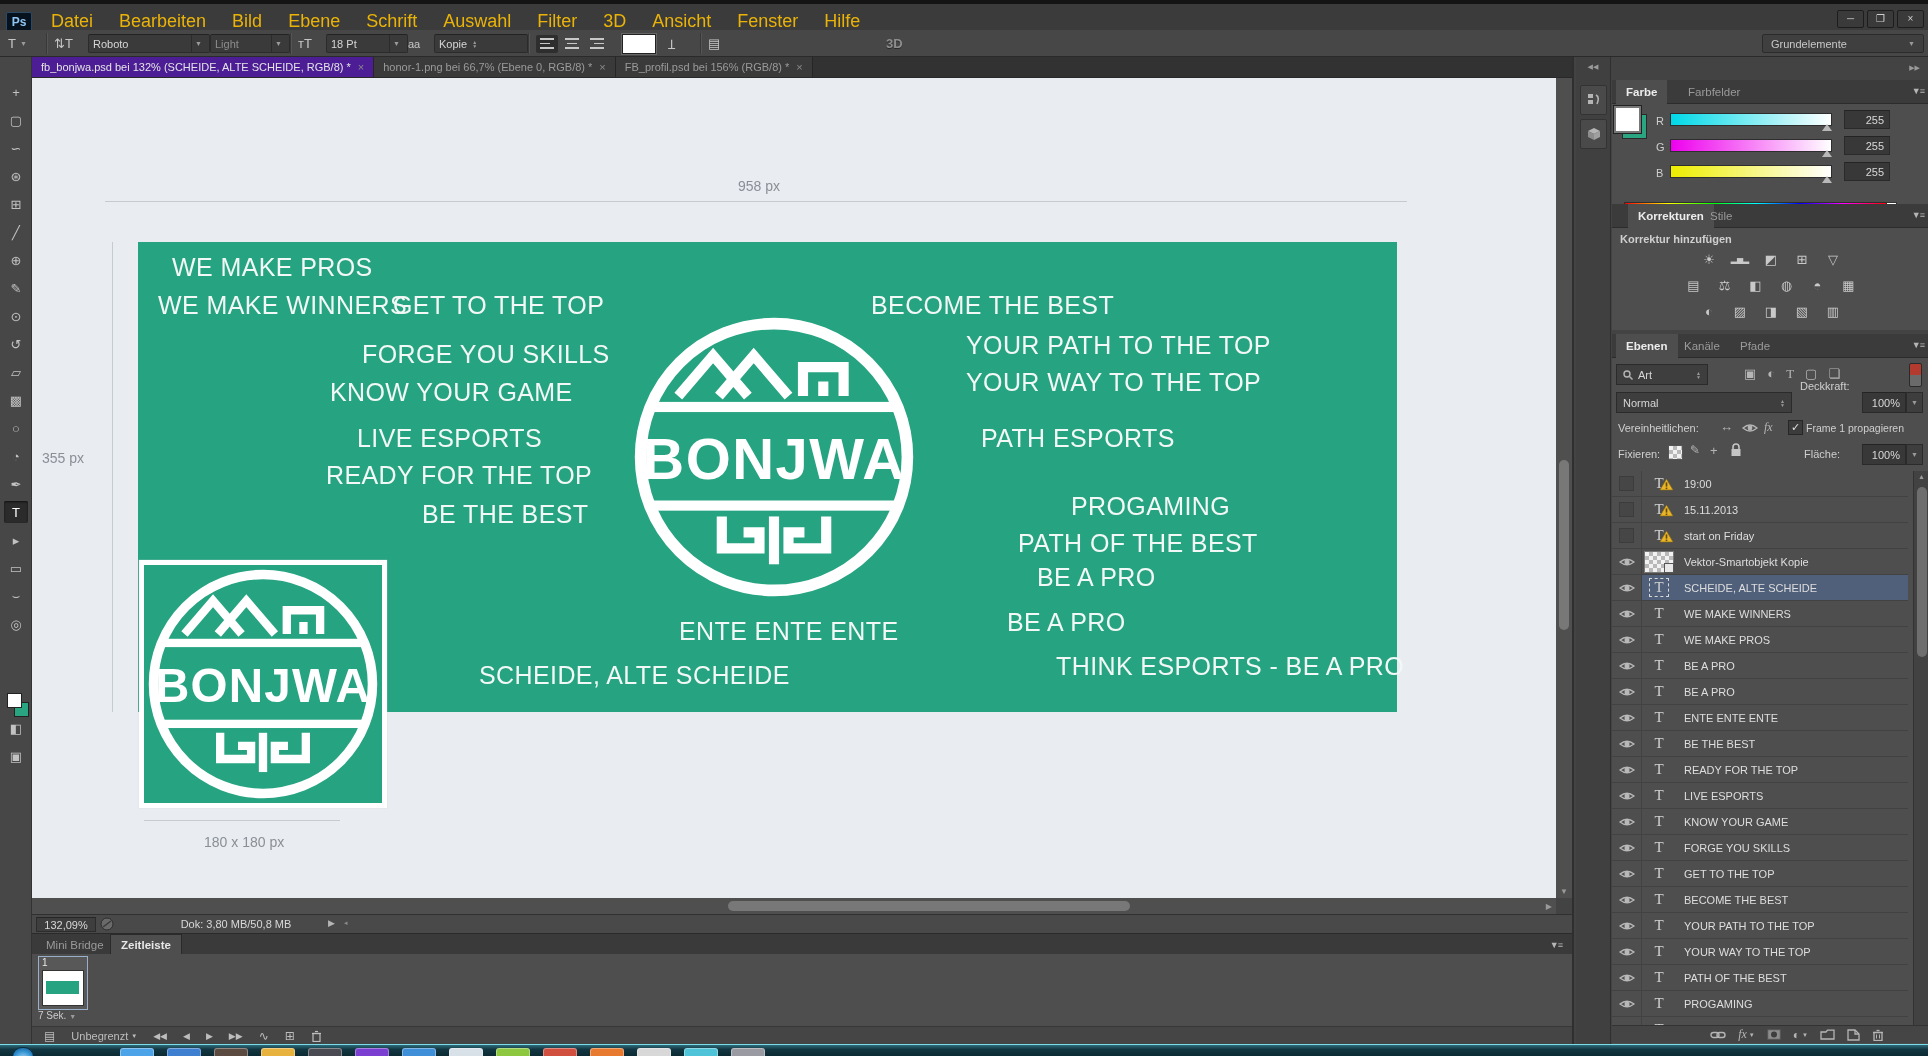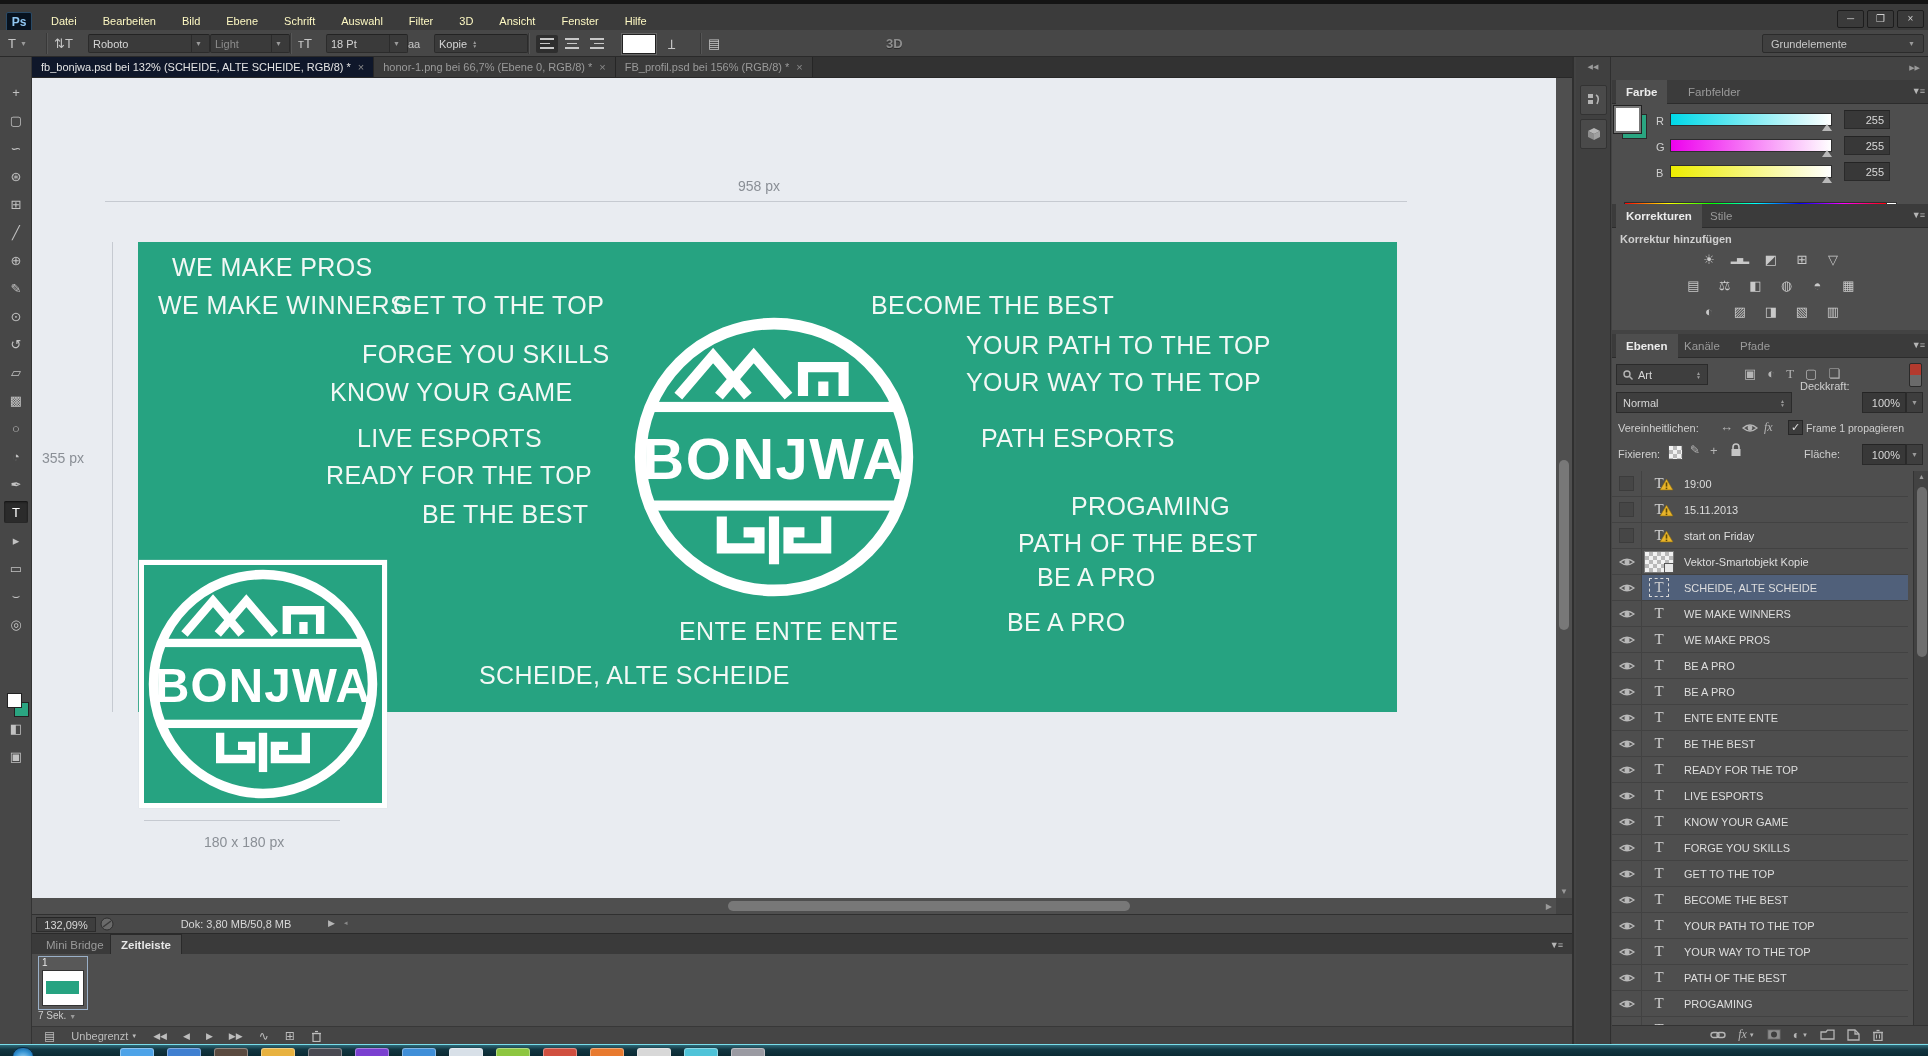--- a/index.html
+++ b/index.html
@@ -6,21 +6,21 @@
   #app{position:relative;width:1928px;height:1056px;overflow:hidden;
        font-family:"Liberation Sans","DejaVu Sans",sans-serif;
        background:#434343;color:#d8d8d8;font-size:12px;
        -webkit-font-smoothing:antialiased;}
   .abs{position:absolute;}
   
   #titlebar{left:0;top:0;width:1928px;height:30px;background:#3b3b3b;border-top:4px solid #141414;box-sizing:border-box;}
   #ps-logo{left:6px;top:8px;width:24px;height:20px;background:#07121f;border:1px solid #2a4a66;border-radius:2px;
            color:#8fc5f0;font-weight:bold;font-size:12px;text-align:center;line-height:19px;}
   #menu-items{left:38px;top:6px;height:22px;display:flex;align-items:center;}
-  .menu-item{padding:0 13px;color:#fef9c3;font-size:11px;cursor:default;}
+  .menu-item{padding:0 13px;color:#eab308;font-size:18px;cursor:default;}
   #win-buttons{right:4px;top:6px;display:flex;gap:3px;}
   .winbtn{width:25px;height:16px;background:#3a3a3a;border:1px solid #1d1d1d;color:#cfcfcf;
           font-size:10px;text-align:center;line-height:15px;border-radius:2px;}
   
   #optionsbar{left:0;top:30px;width:1928px;height:27px;background:#474747;border-bottom:1px solid #2a2a2a;box-sizing:border-box;}
   .opt{position:absolute;top:4px;height:19px;display:flex;align-items:center;color:#cfcfcf;}
   .combo{background:#3a3a3a;border:1px solid #2b2b2b;border-top-color:#232323;border-radius:2px;
          height:17px;display:flex;align-items:center;padding:0 4px;font-size:11px;color:#d6d6d6;}
   .combo .arrowbox{margin-left:auto;width:13px;height:100%;border-left:1px solid #2b2b2b;
          display:flex;align-items:center;justify-content:center;color:#9a9a9a;font-size:7px;}
@@ -34,21 +34,21 @@
   .al-left i:nth-child(even){width:70%;} .al-left i:nth-child(odd){width:100%;}
   .al-center i{margin:0 auto;} .al-center i:nth-child(even){width:70%;} .al-center i:nth-child(odd){width:100%;}
   .al-right i{margin-left:auto;} .al-right i:nth-child(even){width:70%;} .al-right i:nth-child(odd){width:100%;}
   #opt-swatch{width:32px;height:18px;background:#fff;border:1px solid #222;box-shadow:0 0 0 1px #666;}
   #workspace-3d{color:#8d8d8d;font-weight:bold;font-size:13px;text-shadow:0 1px 0 #2c2c2c;}
   #workspace-btn{background:#3f3f3f;border:1px solid #2b2b2b;border-radius:2px;height:17px;
                  display:flex;align-items:center;padding:0 8px;font-size:11px;color:#c8c8c8;width:144px;justify-content:space-between;}
   
   #tabsbar{left:0;top:57px;width:1572px;height:21px;background:#323232;border-bottom:1px solid #282828;box-sizing:border-box;display:flex;align-items:stretch;padding-left:32px;}
   .doc-tab{display:flex;align-items:center;gap:7px;padding:0 9px;font-size:11px;border-right:1px solid #262626;color:#9a9a9a;background:#3a3a3a;white-space:nowrap;}
-  .doc-tab.active{background:#0f172a;color:#e4e4e4;}
+  .doc-tab.active{background:#4c1d95;color:#e4e4e4;}
   .doc-tab .x{color:#8a8a8a;font-size:11px;}
   #tab-overflow{left:6px;top:60px;color:#9a9a9a;font-size:11px;}
   
   #toolbar{left:0;top:57px;width:32px;height:987px;background:#474747;border-right:1px solid #333;box-sizing:border-box;}
   .tool{position:absolute;left:4px;width:24px;height:22px;display:flex;align-items:center;justify-content:center;
         color:#c2c2c2;font-size:13px;border-radius:2px;}
   .tool.active{background:#2b2b2b;color:#fff;box-shadow:inset 0 1px 2px #111;}
   #tb-swatch-fg{left:7px;width:13px;height:13px;background:#fff;border:1px solid #222;z-index:2;}
   #tb-swatch-bg{left:14px;width:13px;height:13px;background:#2aa581;border:1px solid #222;}
   
@@ -343,20 +343,21 @@
           <span class="btext" style="left: 828px; top: 126px;">YOUR WAY TO THE TOP</span>
           <span class="btext" style="left: 219px; top: 182px;">LIVE ESPORTS</span>
           <span class="btext" style="left: 843px; top: 182px;">PATH ESPORTS</span>
           <span class="btext" style="left: 188px; top: 219px;">READY FOR THE TOP</span>
           <span class="btext" style="left: 284px; top: 258px;">BE THE BEST</span>
           <span class="btext" style="left: 933px; top: 250px;">PROGAMING</span>
           <span class="btext" style="left: 880px; top: 287px;">PATH OF THE BEST</span>
           <span class="btext" style="left: 899px; top: 321px;">BE A PRO</span>
           <span class="btext" style="left: 869px; top: 366px;">BE A PRO</span>
           <span class="btext" style="left: 541px; top: 375px;">ENTE ENTE ENTE</span>
+          <span class="btext" style="left: 918px; top: 410px;">THINK ESPORTS - BE A PRO</span>
           <span class="btext" style="left: 341px; top: 419px;">SCHEIDE, ALTE SCHEIDE</span>
         </div>
       <div id="banner-logo">
           <svg class="logo-svg" viewBox="0 0 200 200">
             <circle cx="100" cy="100" r="92" fill="none" stroke="#fff" stroke-width="8"></circle>
             <rect x="13" y="62" width="174" height="7" fill="#fff"></rect>
             <rect x="13" y="130" width="174" height="7" fill="#fff"></rect>
             <path d="M34,58 L58,30 L82,58" fill="none" stroke="#fff" stroke-width="7"></path>
             <path d="M62,58 L86,30 L110,58" fill="none" stroke="#fff" stroke-width="7"></path>
             <path d="M120,58 V38 H148 V58 M134,58 V48" fill="none" stroke="#fff" stroke-width="7"></path>
@@ -496,21 +497,21 @@
             <span>255</span>
           </div>
         </div>
       <div id="spectrum" style="left:12px;top:122px;width:262px;height:15px;"></div>
       <div style="position:absolute;left:274px;top:122px;width:9px;height:8px;background:#fff;border:1px solid #333;"></div>
       <div style="position:absolute;left:274px;top:130px;width:9px;height:8px;background:#000;border:1px solid #333;"></div>
     </div>
 
     <div class="panel" style="top:147px;height:126px;">
       <div class="ptabs">
-        <div class="ptab active" style="left:4px;text-align:right;">Korrekturen</div>
+        <div class="ptab active" style="left:16px;text-align:right;">Korrekturen</div>
         <div class="ptab" style="left:88px;">Stile</div>
         <span class="pmenu">▼≡</span>
       </div>
       <div class="lbl" style="left:8px;top:29px;font-weight:bold;">Korrektur hinzufügen</div>
       <div id="adj-rows">
           <div class="adjrow" style="top: 46px;">
             <span class="adjicon">
               <span style="font-size: 13px;">☀</span>
             </span>
             <span class="adjicon">

